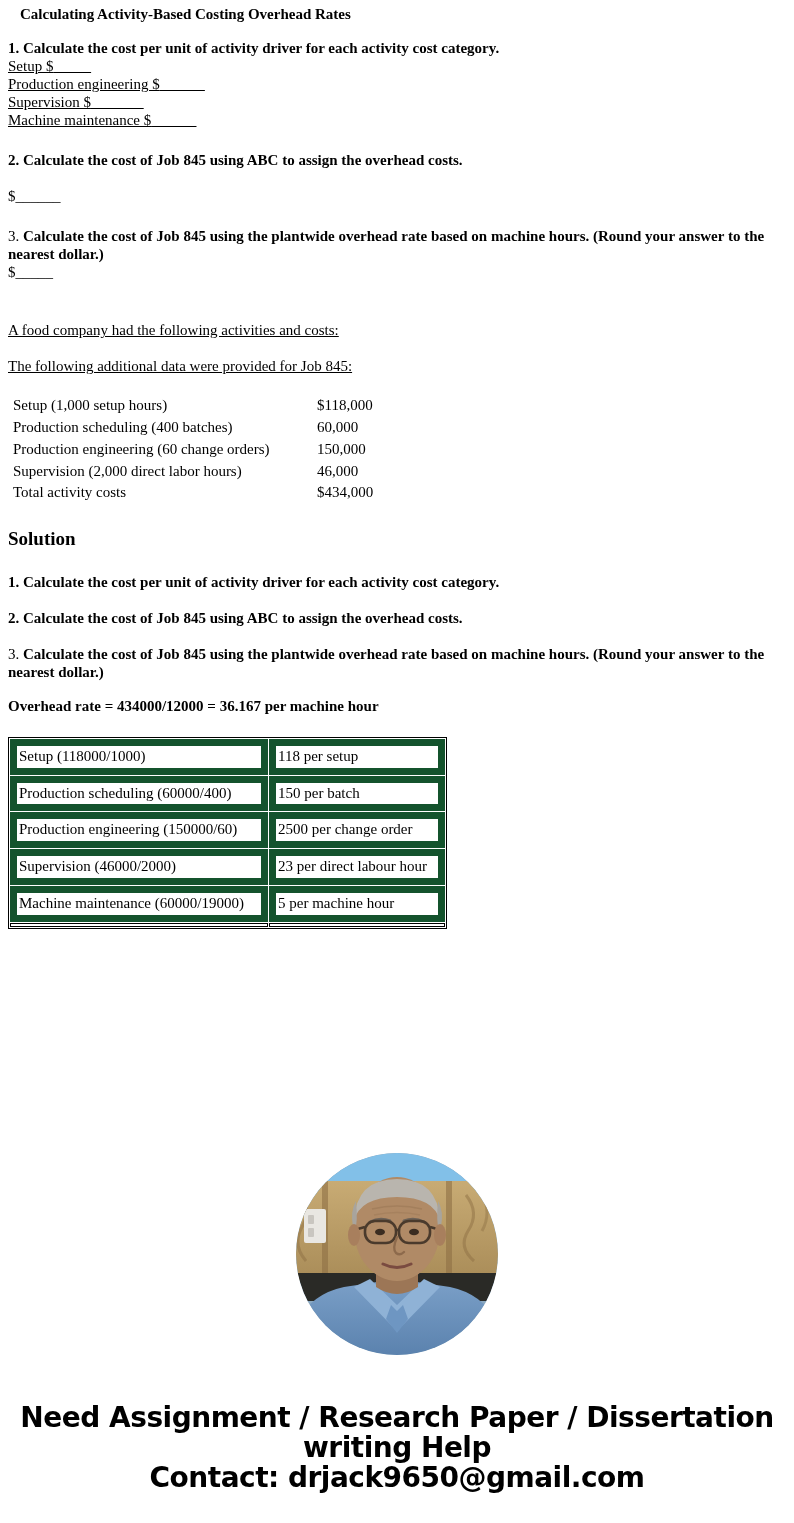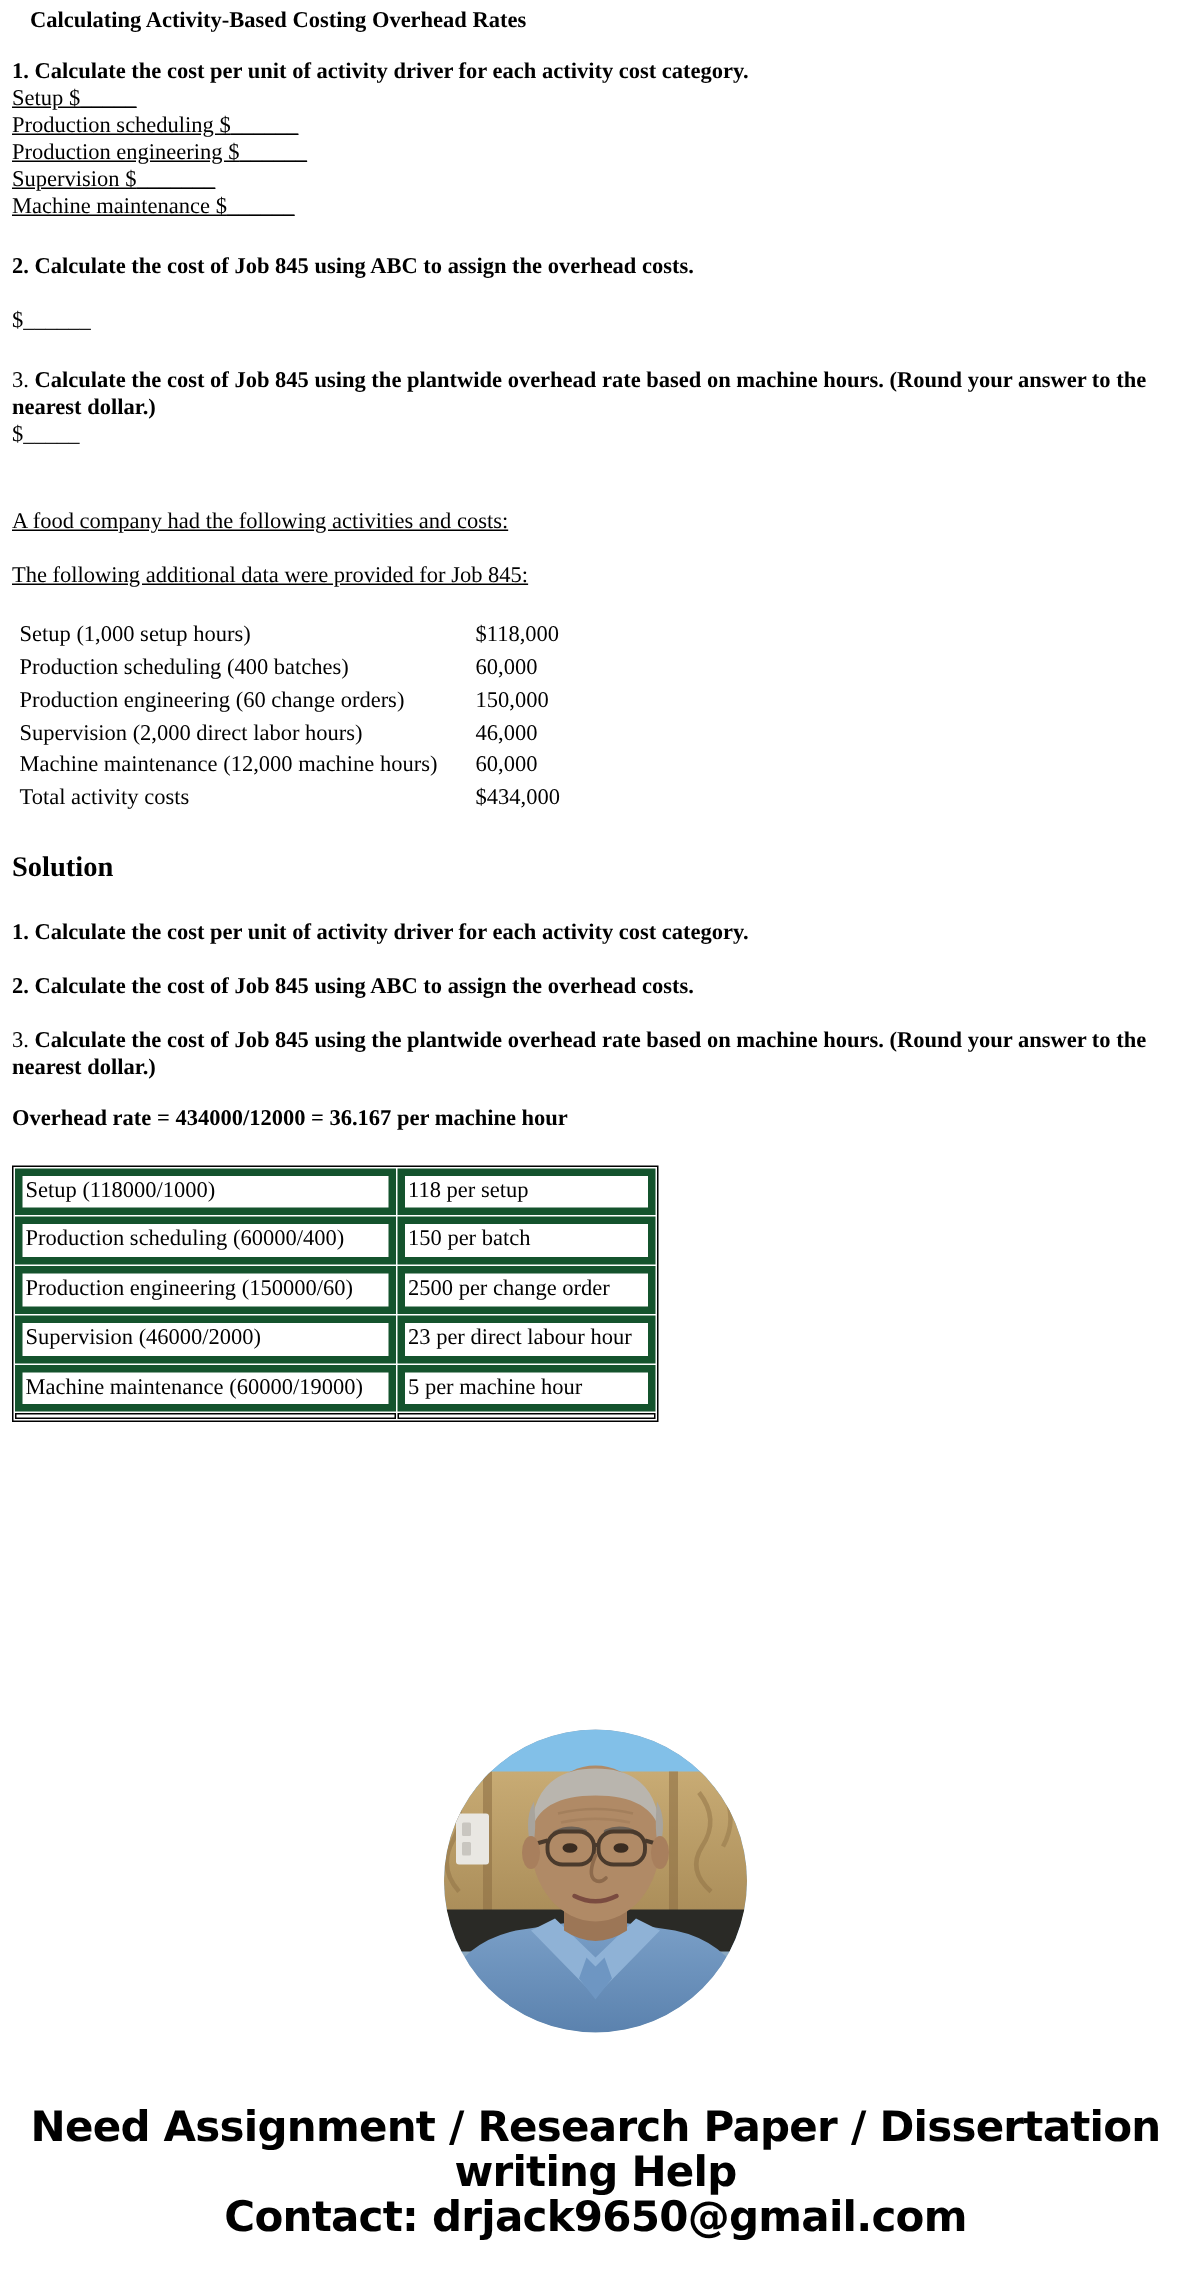--- a/index.html
+++ b/index.html
@@ -88,21 +88,21 @@
   
   .rates-table {
     border: 1px solid #000;
     border-collapse: separate;
     border-spacing: 1px;
     font-size: 15px;
     margin: 0;
     background: #ffffff;
   }
   .rates-table td {
-    border: 5px solid #14532d;
+    border: 7px solid #14532d;
     padding: 1px 2px 2px 2px;
     white-space: nowrap;
     font-weight: normal;
     line-height: 1.25;
     vertical-align: top;
   }
   .rates-table td.c1 { width: 240px; }
   .rates-table td.c2 { width: 158px; }
   .rates-table tr.spacer td {
     border: 1px solid #000;
@@ -145,21 +145,20 @@
 </head>
 <body>
 
 <div class="doc">
 
   <div class="h-title">Calculating Activity-Based Costing Overhead Rates</div>
 
   <div class="q-head">1. Calculate the cost per unit of activity driver for each activity cost category.</div>
 
   <div class="plain"><span>Setup $</span><span class="blank">_____</span></div>
-  <div class="plain"><span>Production scheduling $</span><span class="blank">______</span></div>
   <div class="plain"><span>Production engineering $</span><span class="blank">______</span></div>
   <div class="plain"><span>Supervision $</span><span class="blank">_______</span></div>
   <div class="plain"><span>Machine maintenance $</span><span class="blank">______</span></div>
 
   <div class="gap-lg"></div>
 
   <div class="q-head">2. Calculate the cost of Job 845 using ABC to assign the overhead costs.</div>
   <div class="gap-md"></div>
   <div class="blank-line">$______</div>
 
@@ -186,24 +185,20 @@
         <td class="label">Production scheduling (400 batches)</td>
         <td class="amount">60,000</td>
       </tr>
       <tr>
         <td class="label">Production engineering (60 change orders)</td>
         <td class="amount">150,000</td>
       </tr>
       <tr>
         <td class="label">Supervision (2,000 direct labor hours)</td>
         <td class="amount">46,000</td>
-      </tr>
-      <tr>
-        <td class="label">Machine maintenance (12,000 machine hours)</td>
-        <td class="amount">60,000</td>
       </tr>
       <tr>
         <td class="label">Total activity costs</td>
         <td class="amount">$434,000</td>
       </tr>
     </tbody>
   </table>
 
   <div style="height:24px"></div>
 

